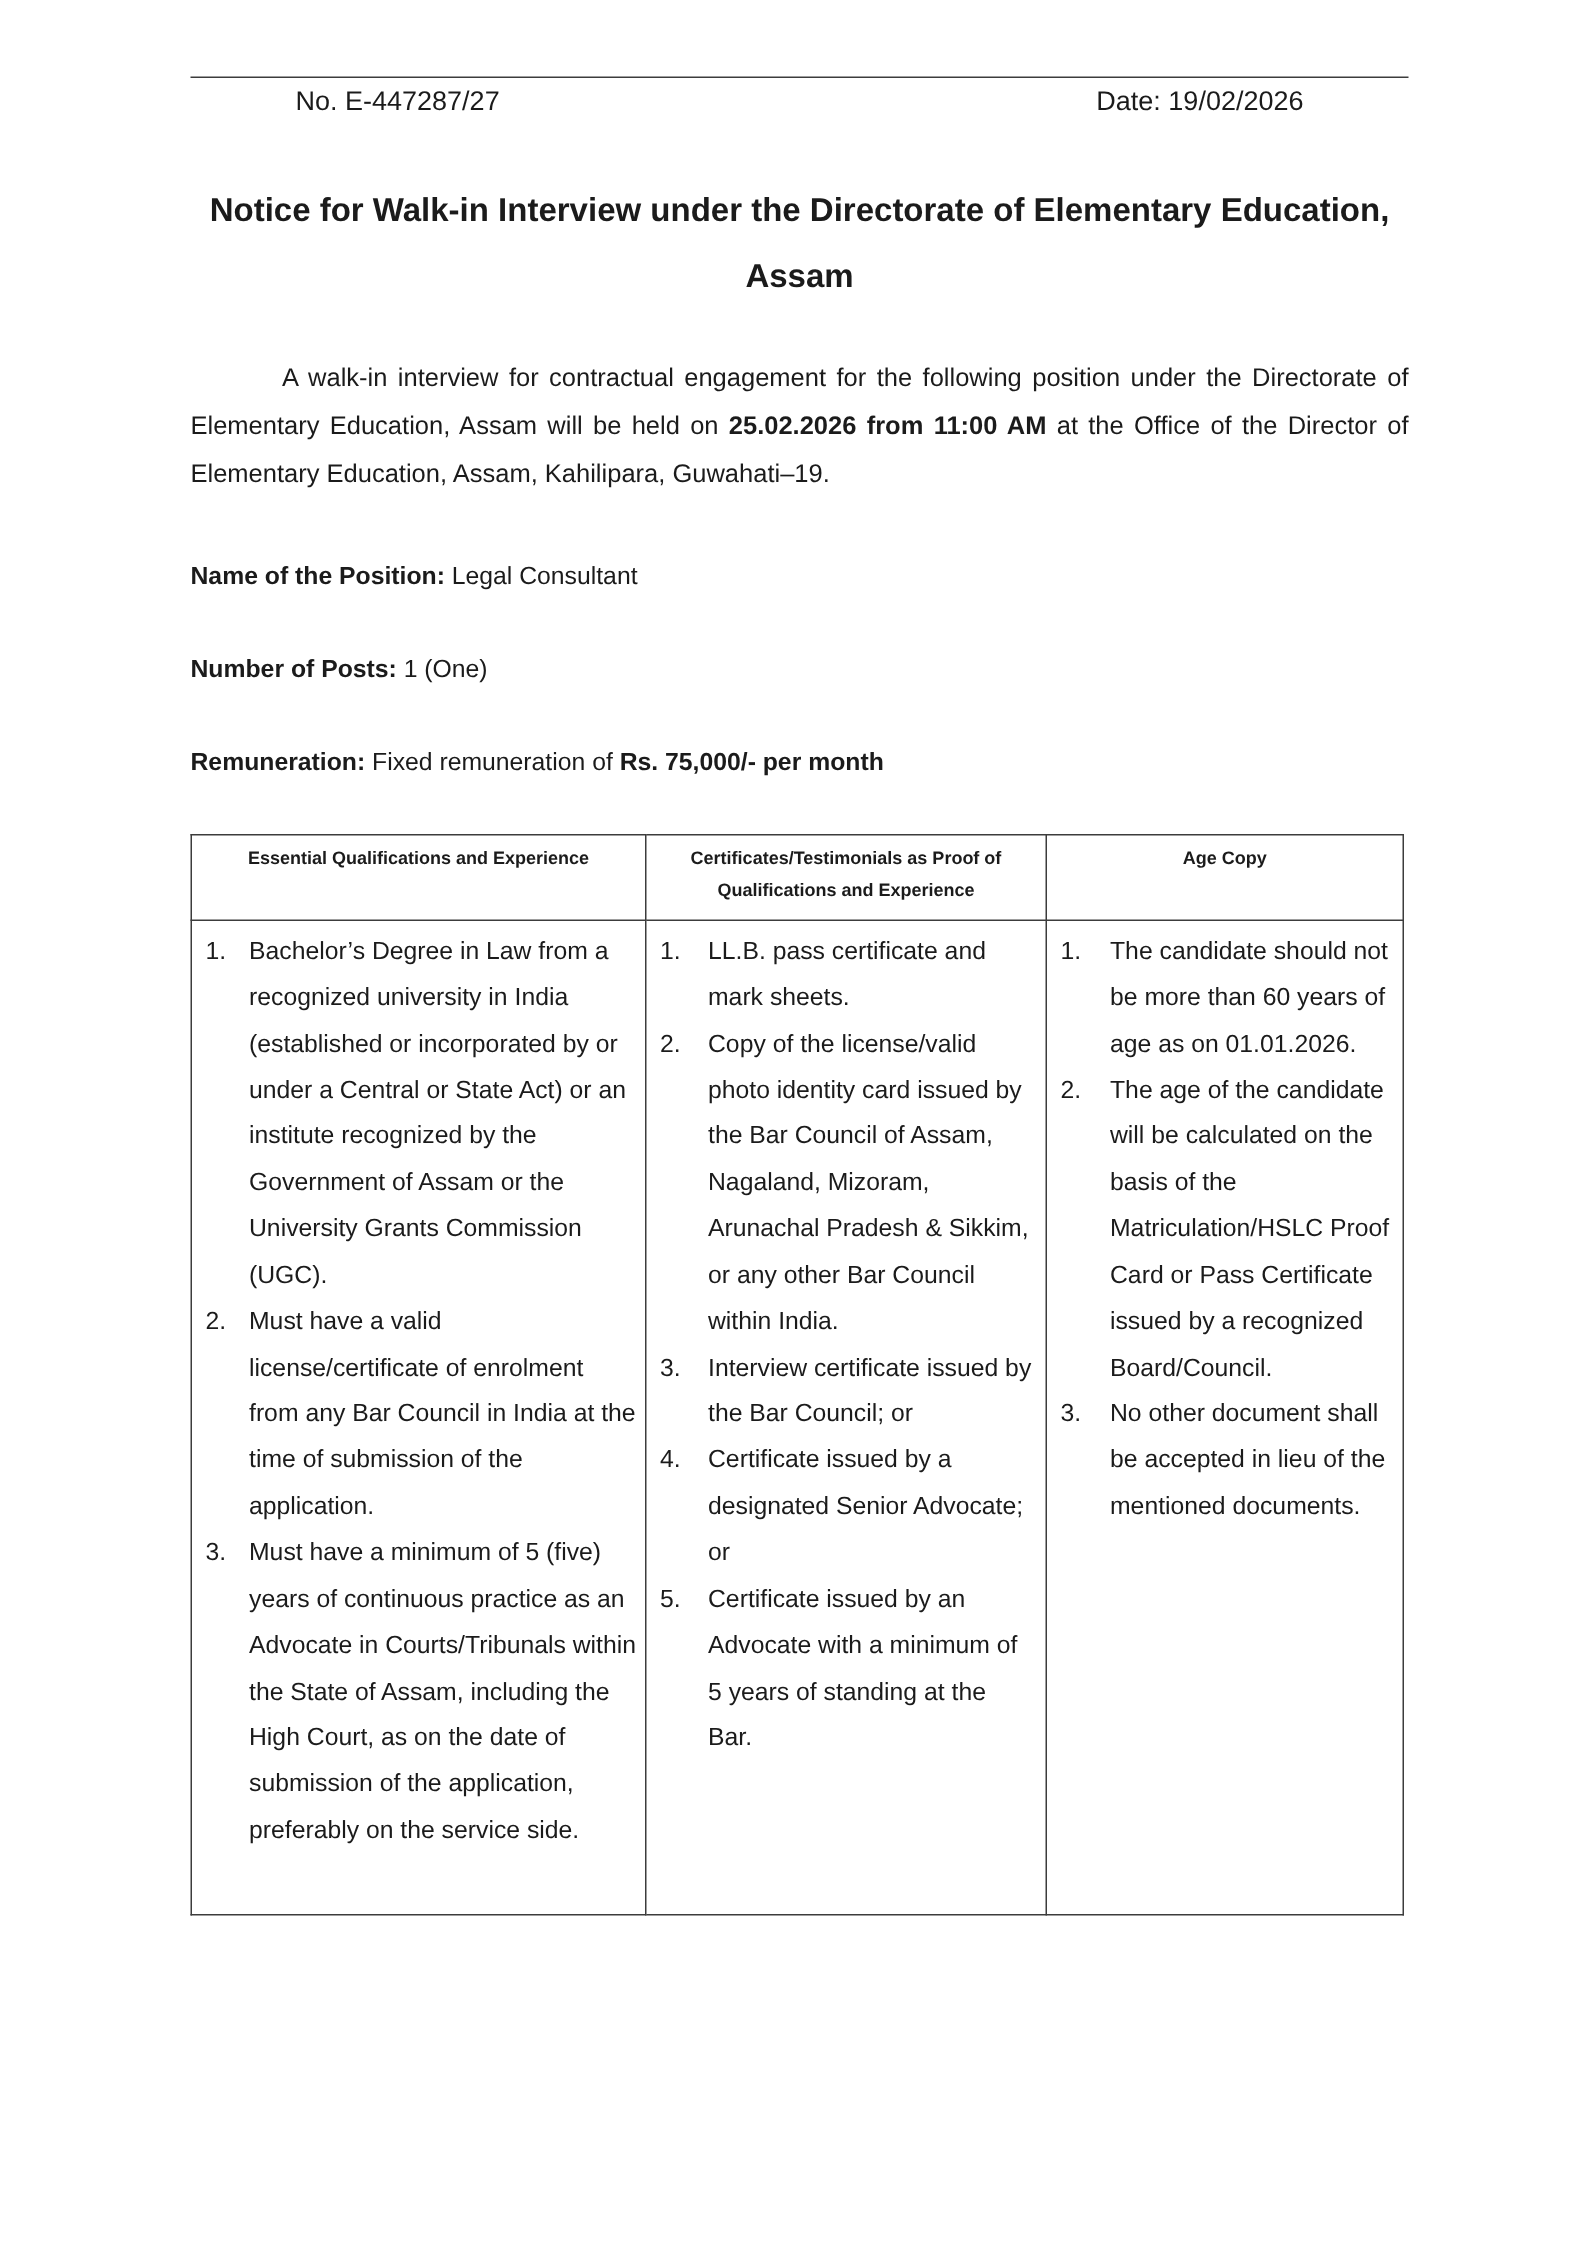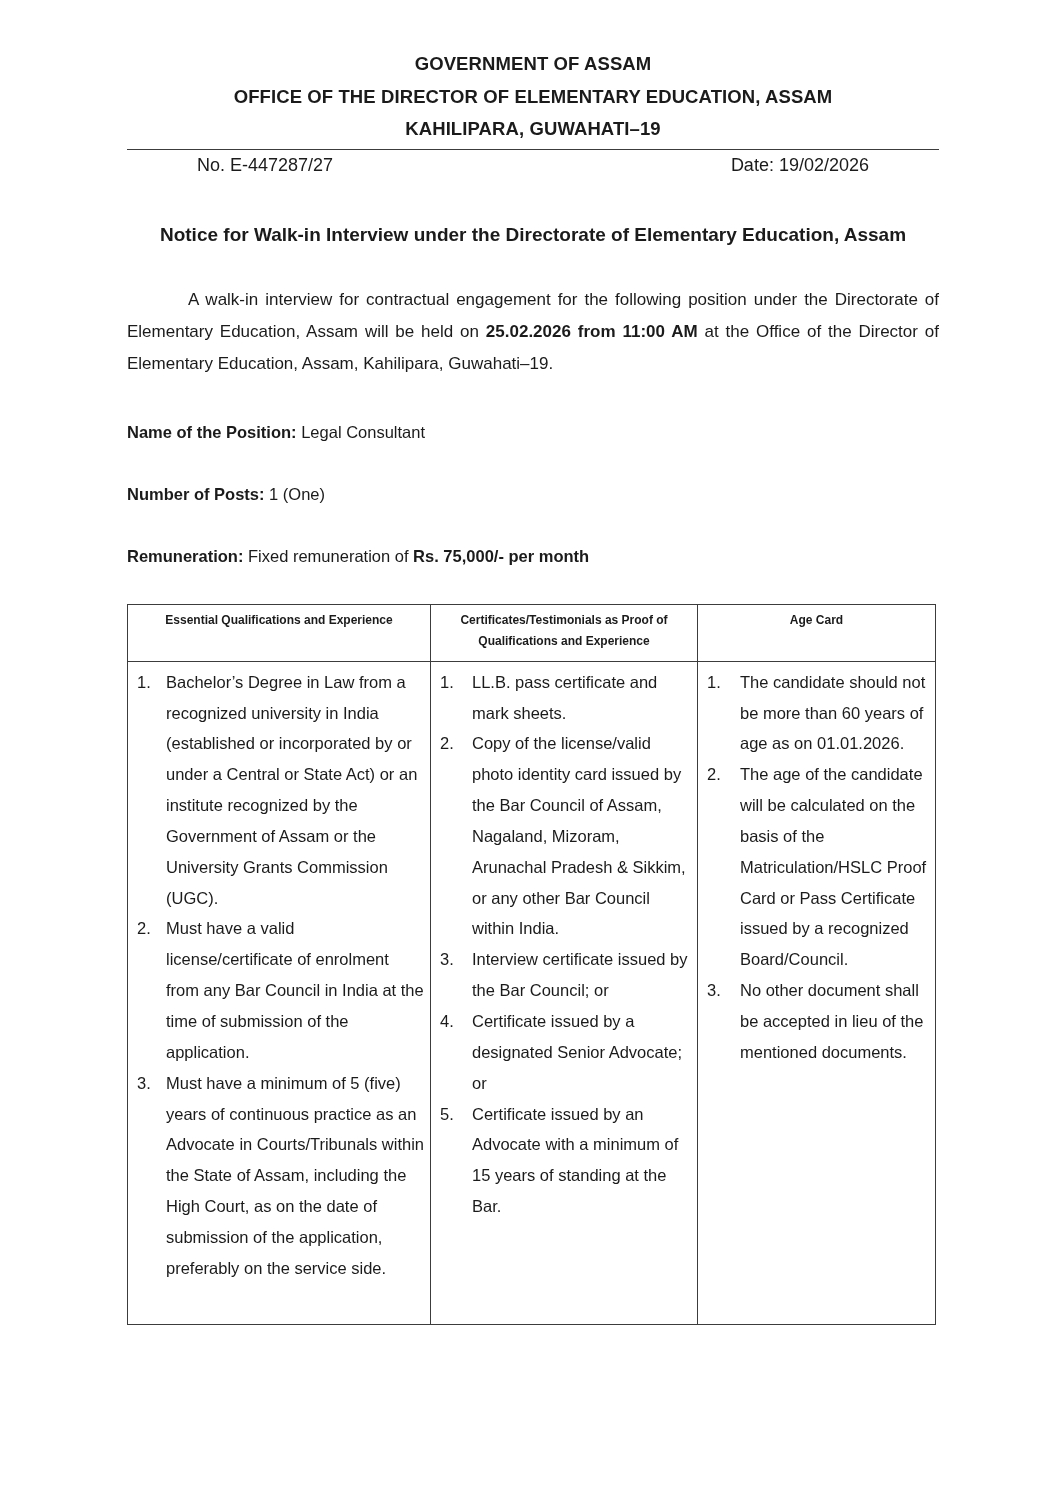--- a/index.html
+++ b/index.html
@@ -34,21 +34,21 @@
   .ref-row {
     display: flex;
     justify-content: space-between;
     padding: 5px 70px 0 70px;
     font-size: 18px;
   }
   
   .notice-title {
     margin: 40px auto 0 auto;
     width: 812px;
-    font-size: 19px;
+    font-size: 22px;
     font-weight: bold;
     text-align: center;
     line-height: 2.0;
   }
   
   .intro {
     margin: 30px 0 0 0;
     font-size: 17px;
     line-height: 1.88;
     text-align: justify;
@@ -103,25 +103,20 @@
   }
   td.col2 ol.num li { padding-left: 33px; }
   td.col3 ol.num li { padding-left: 34px; }
 </style>
 </head>
 <body>
 
 <div class="page">
   <div class="content">
 
-    <div class="letterhead">
-      <div class="hdr-line">GOVERNMENT OF ASSAM</div>
-      <div class="hdr-line">OFFICE OF THE DIRECTOR OF ELEMENTARY EDUCATION, ASSAM</div>
-      <div class="hdr-line">KAHILIPARA, GUWAHATI–19</div>
-    </div>
 
     <div class="rule"></div>
 
     <div class="ref-row">
       <span>No. E-447287/27</span>
       <span>Date: 19/02/2026</span>
     </div>
 
     <div class="notice-title">Notice for Walk-in Interview under the Directorate of Elementary Education, Assam</div>
 
@@ -136,39 +131,39 @@
     <table class="spec">
       <colgroup>
           <col class="c1">
           <col class="c2">
           <col class="c3">
         </colgroup>
       <thead>
         <tr>
           <th>Essential Qualifications and Experience</th>
           <th>Certificates/Testimonials as Proof of Qualifications and Experience</th>
-          <th>Age Card</th>
+          <th>Age Copy</th>
         </tr>
       </thead>
       <tbody>
         <tr>
           <td class="col1">
             <ol class="num">
                 <li>Bachelor’s Degree in Law from a recognized university in India (established or incorporated by or under a Central or State Act) or an institute recognized by the Government of Assam or the University Grants Commission (UGC).</li>
                 <li>Must have a valid license/certificate of enrolment from any Bar Council in India at the time of submission of the application.</li>
                 <li>Must have a minimum of 5 (five) years of continuous practice as an Advocate in Courts/Tribunals within the State of Assam, including the High Court, as on the date of submission of the application, preferably on the service side.</li>
               </ol>
           </td>
           <td class="col2">
             <ol class="num">
                 <li>LL.B. pass certificate and mark sheets.</li>
                 <li>Copy of the license/valid photo identity card issued by the Bar Council of Assam, Nagaland, Mizoram, Arunachal Pradesh &amp; Sikkim, or any other Bar Council within India.</li>
                 <li>Interview certificate issued by the Bar Council; or</li>
                 <li>Certificate issued by a designated Senior Advocate; or</li>
-                <li>Certificate issued by an Advocate with a minimum of 15 years of standing at the Bar.</li>
+                <li>Certificate issued by an Advocate with a minimum of 5 years of standing at the Bar.</li>
               </ol>
           </td>
           <td class="col3">
             <ol class="num">
                 <li>The candidate should not be more than 60 years of age as on 01.01.2026.</li>
                 <li>The age of the candidate will be calculated on the basis of the Matriculation/HSLC Proof Card or Pass Certificate issued by a recognized Board/Council.</li>
                 <li>No other document shall be accepted in lieu of the mentioned documents.</li>
               </ol>
           </td>
         </tr>

